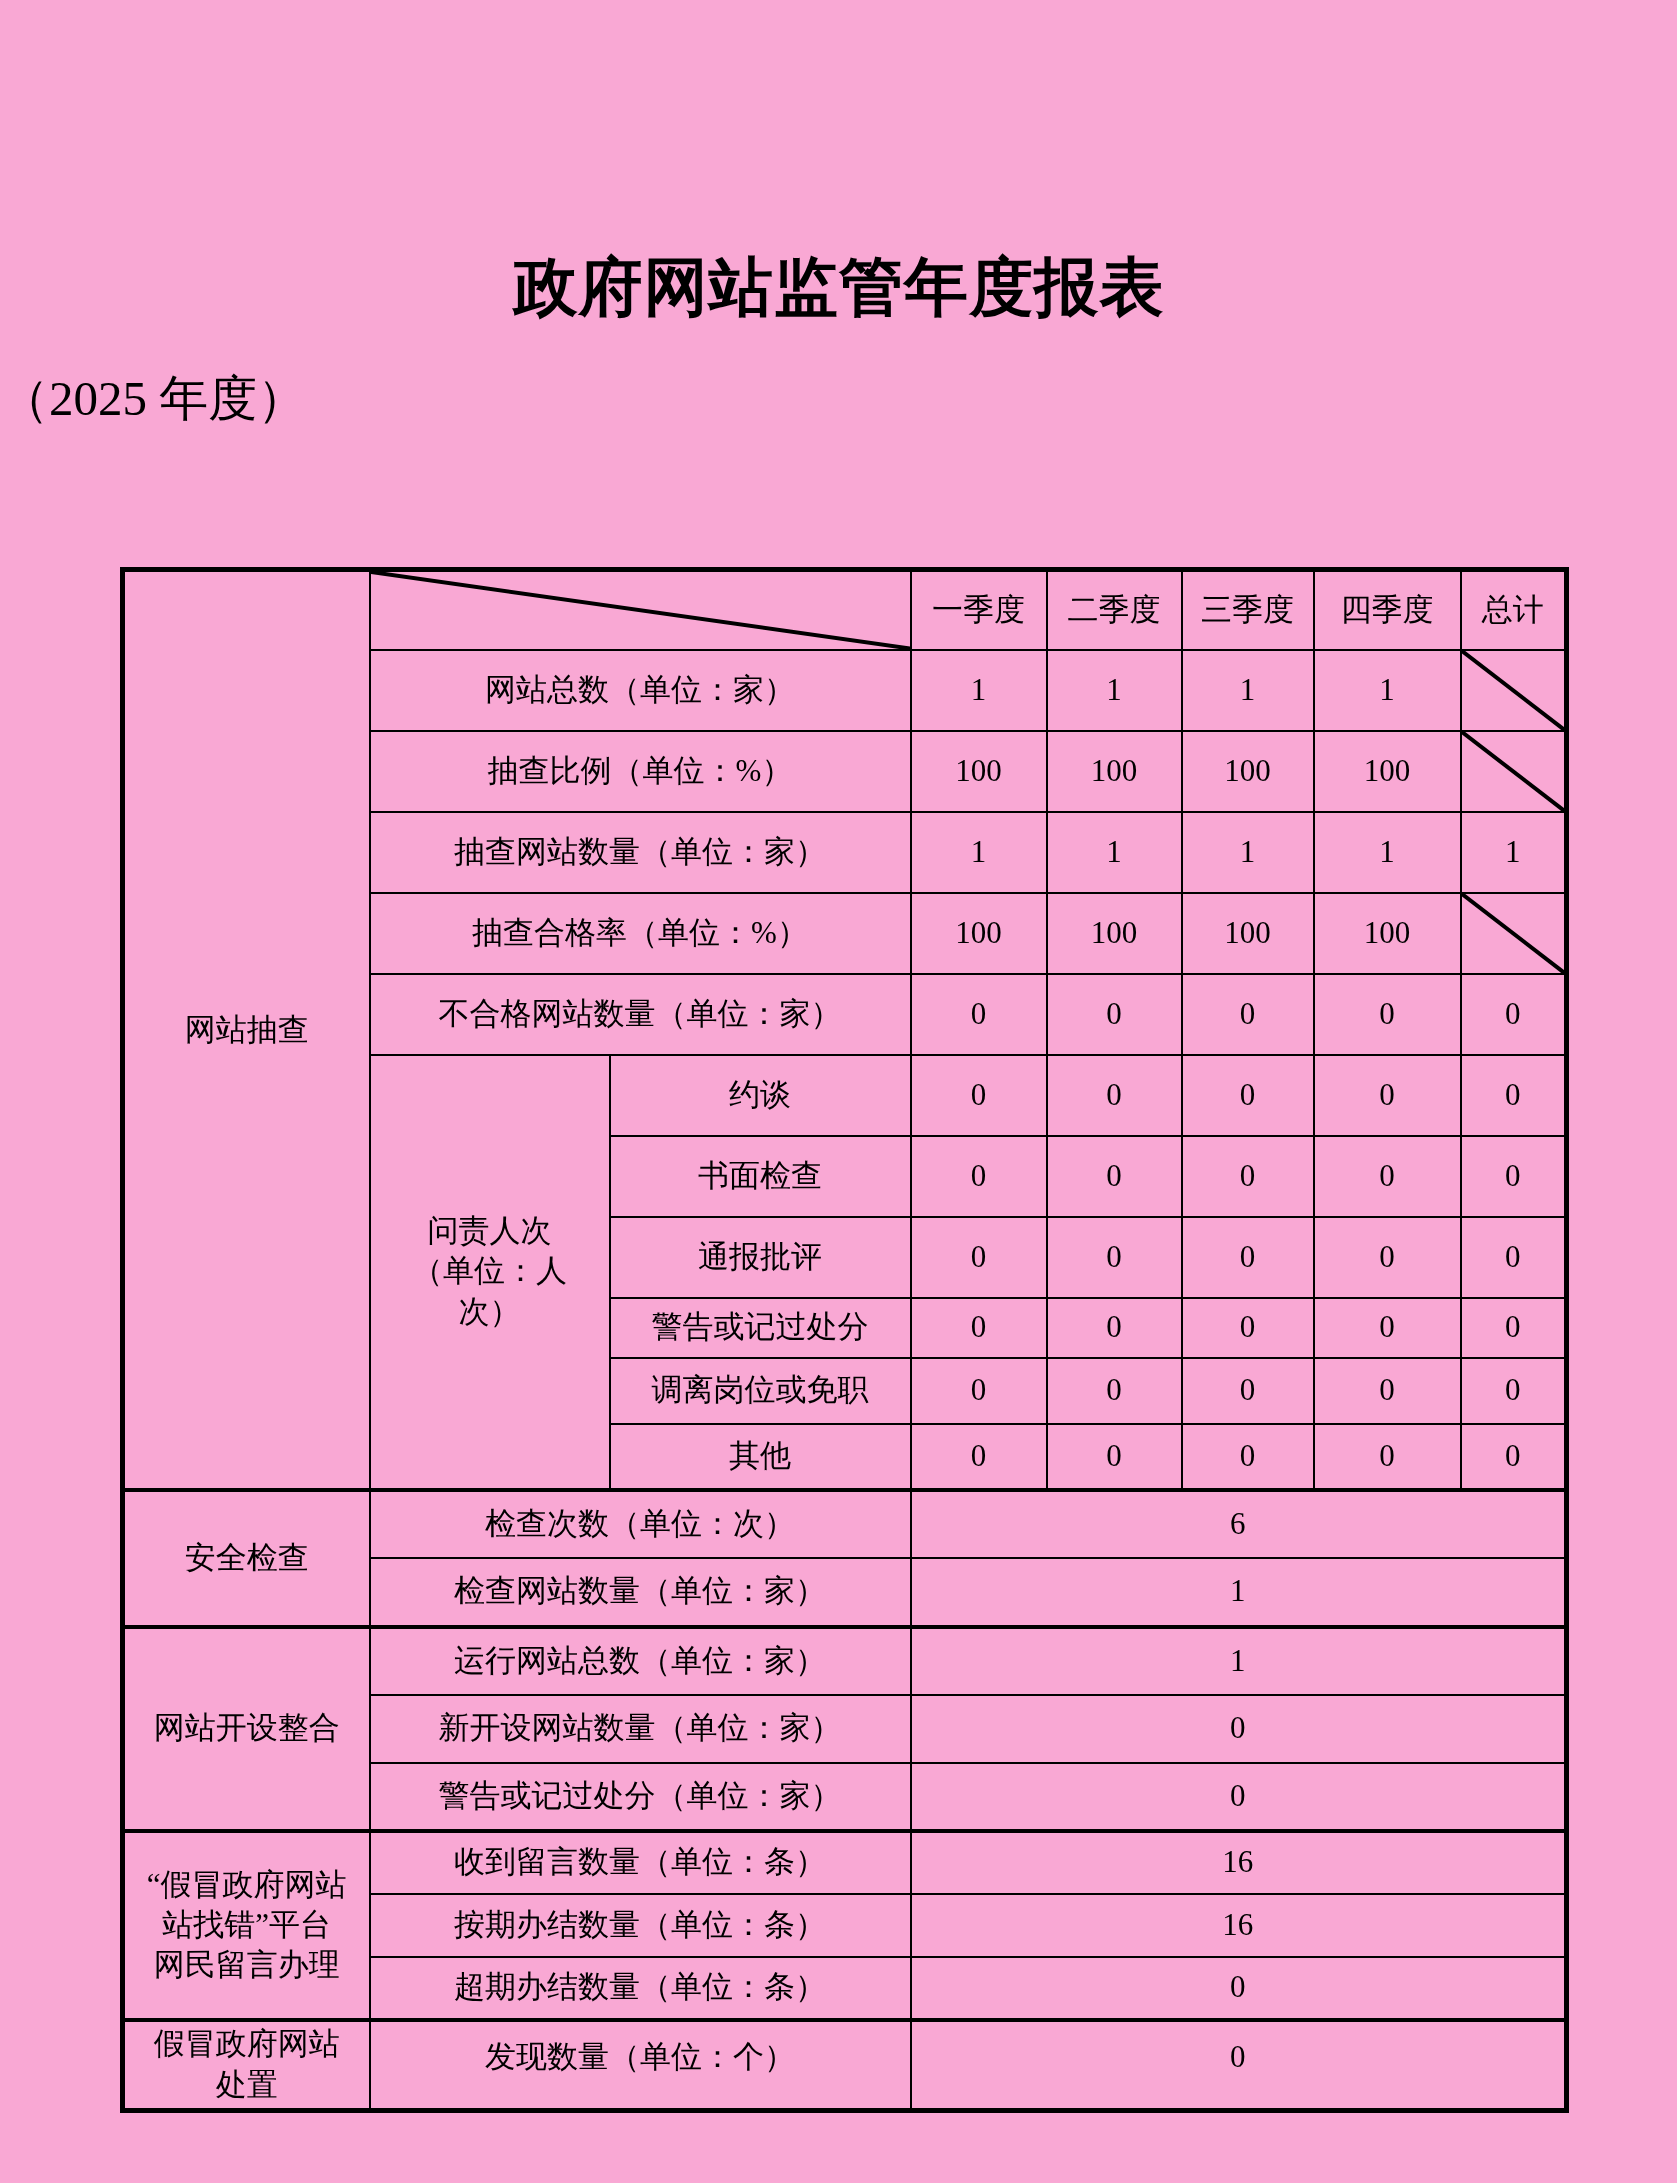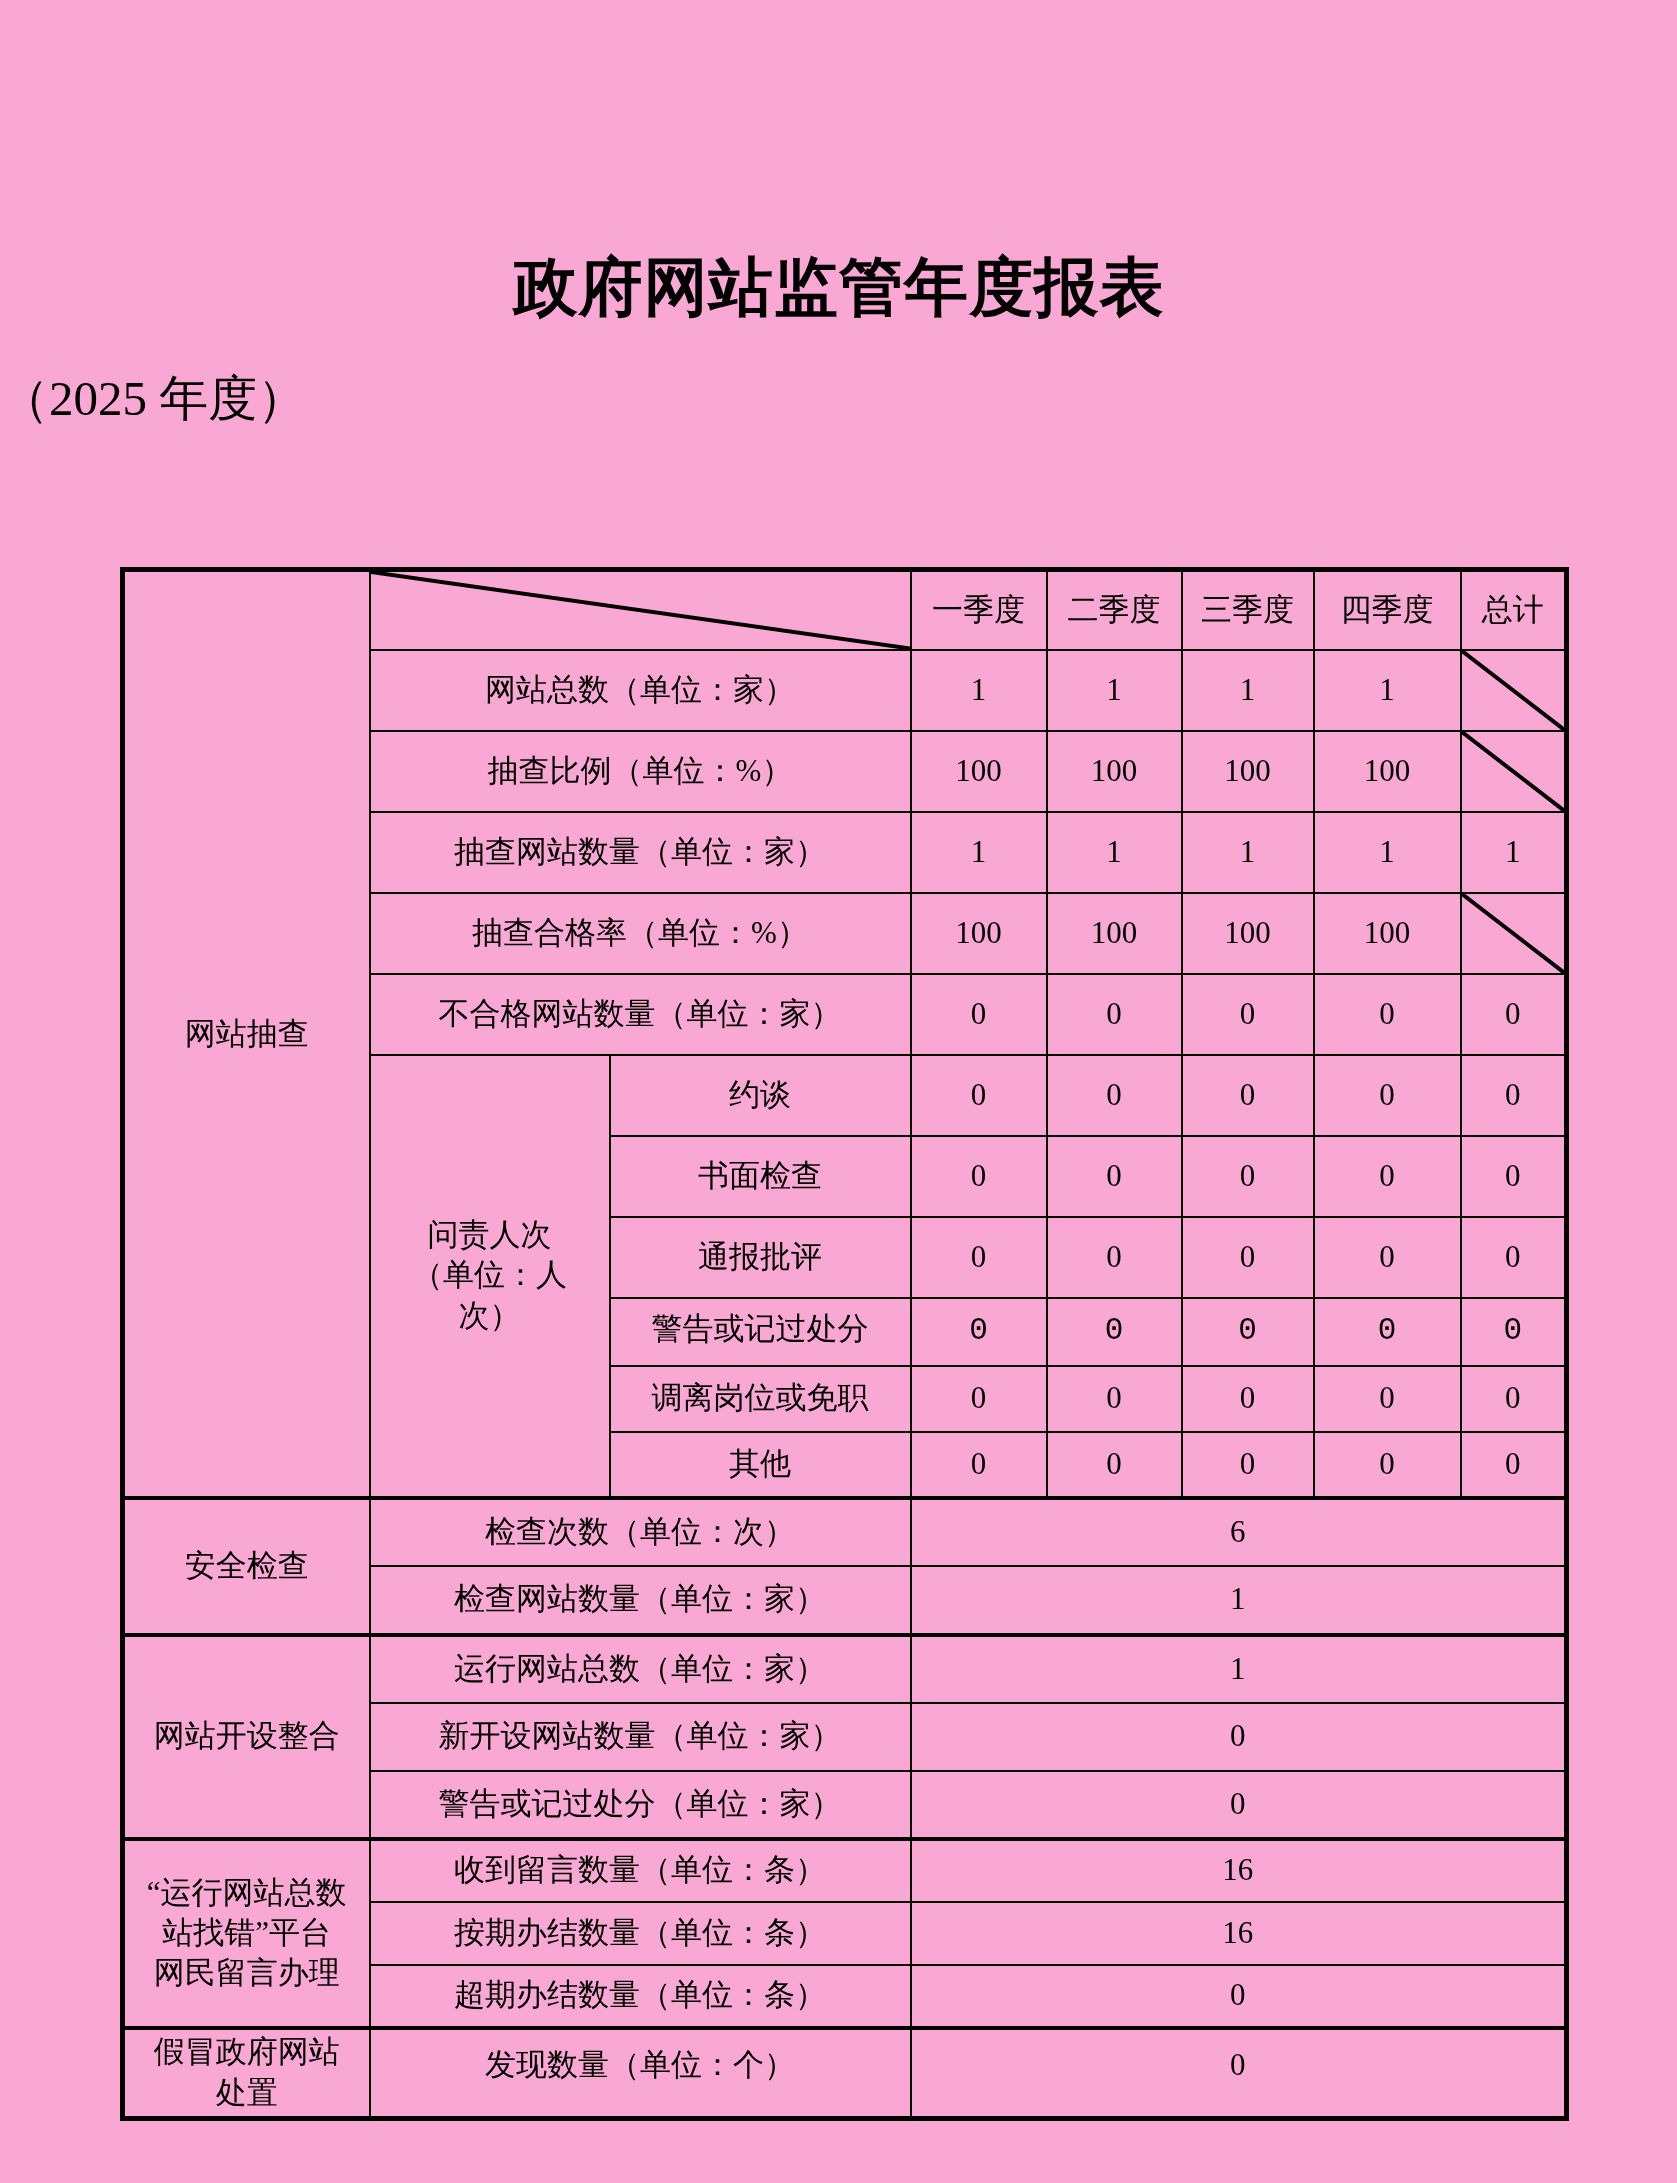--- a/index.html
+++ b/index.html
@@ -47,21 +47,21 @@
   tr.sec td{border-top-width:4.8px;}
   td.vtop{vertical-align:top;padding-top:7.4px;}
   td.diag{position:relative;padding:0;}
   .diag-svg{position:absolute;left:0;top:0;width:100%;height:100%;display:block;}
   .pre{white-space:pre-line;}
   .lh-acc{line-height:2.9;}
   .lh-feedback{line-height:2.05;}
   .lh-fake{line-height:1.55;}
   tr.r151{height:80px;}
   tr.r154{height:81px;}
-  tr.r155{height:68px;font-family:Liberation Mono, monospace;}
+  tr.r155{height:60px;}
   tr.r160{height:66px;}
   tr.r128{height:68px;}
   tr.r130{height:69px;}
   tr.r120{height:63px;}
   tr.r172{height:91px;}
 </style>
 </head>
 <body>
 
 <div class="page">
@@ -228,21 +228,21 @@
     <tr class="r128">
       <td colspan="2">新开设网站数量（单位：家）</td>
       <td colspan="5">0</td>
     </tr>
     <tr class="r128">
       <td colspan="2">警告或记过处分（单位：家）</td>
       <td colspan="5">0</td>
     </tr>
 
     <tr class="sec r120">
-      <td rowspan="3" class="pre lh-feedback">“运行网站总数
+      <td rowspan="3" class="pre lh-feedback">“假冒政府网站
 站找错”平台
 网民留言办理</td>
       <td colspan="2">收到留言数量（单位：条）</td>
       <td colspan="5">16</td>
     </tr>
     <tr class="r120">
       <td colspan="2">按期办结数量（单位：条）</td>
       <td colspan="5">16</td>
     </tr>
     <tr class="r120">

